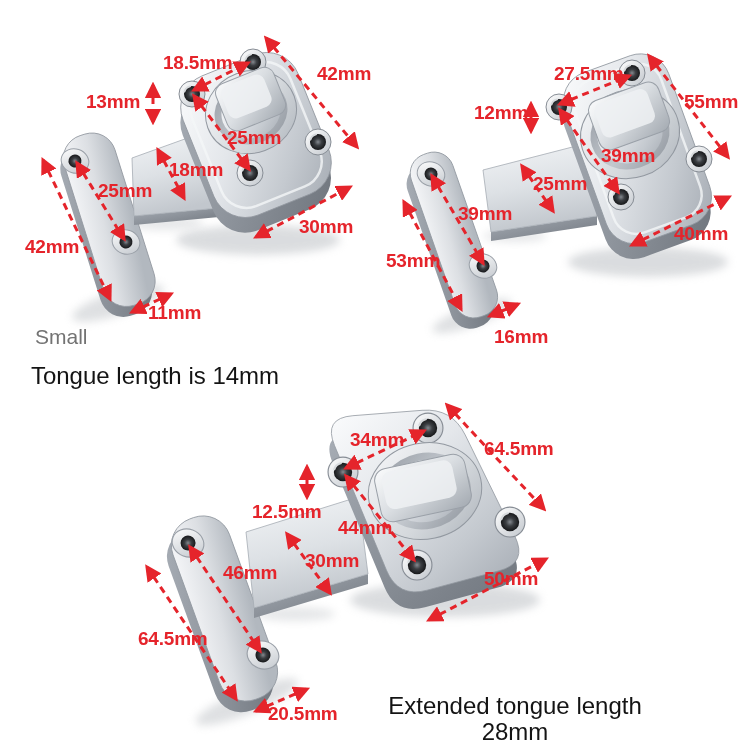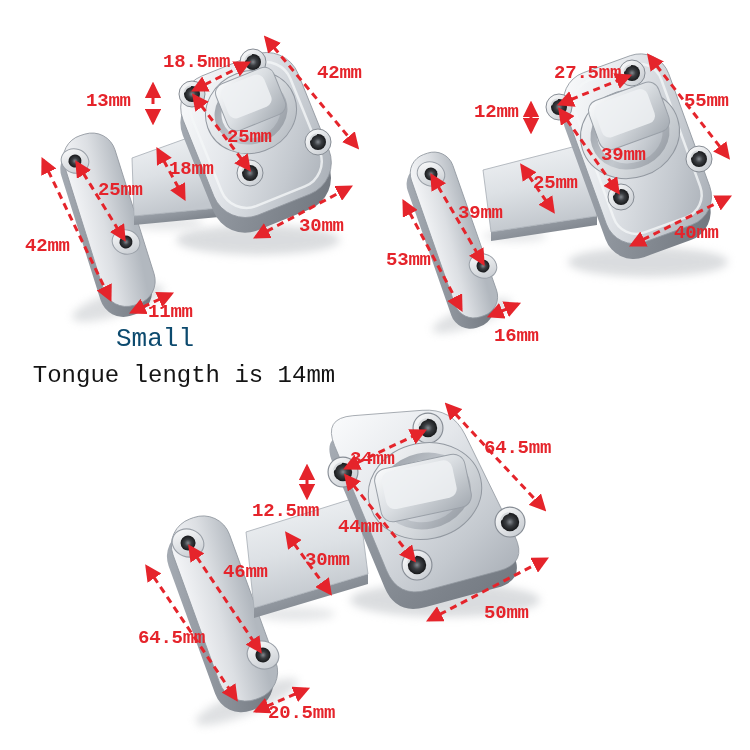--- a/index.html
+++ b/index.html
@@ -1,22 +1,22 @@
 <!DOCTYPE html>
 <html><head>
 <meta charset="utf-8">
 <style>
   html,body{margin:0;padding:0;background:#ffffff;}
   .canvas{position:relative;width:750px;height:750px;background:#ffffff;overflow:hidden;
-          font-family:Liberation Mono, monospace;}
+          font-family:Liberation Sans, sans-serif;}
   .canvas svg{position:absolute;left:0;top:0;}
   .dim{position:absolute;color:#e5242b;font-weight:bold;font-size:19px;line-height:1;
        white-space:nowrap;letter-spacing:-0.2px;}
-  .pname{position:absolute;color:#0c4a6e;font-size:26px;line-height:1.1;text-align:center;}
-  .pcap{position:absolute;color:#141414;font-size:24px;line-height:1.1;text-align:center;margin-left:29px;}
+  .pname{position:absolute;color:#737373;font-size:21px;line-height:1.1;}
+  .pcap{position:absolute;color:#141414;font-size:24px;line-height:1.1;text-align:center;}
   .dim-line{stroke:#e5242b;stroke-width:3;stroke-dasharray:7 5;fill:none;
             marker-start:url(#ah);marker-end:url(#ah);}
 </style>
 </head>
 <body>
 
 <div class="canvas">
 
 <svg width="750" height="750" viewBox="0 0 750 750">
   <defs>
@@ -229,26 +229,27 @@
 <span class="dim" style="left:554px;top:64px">27.5mm</span>
 <span class="dim" style="left:684px;top:92px">55mm</span>
 <span class="dim" style="left:474px;top:103px">12mm</span>
 <span class="dim" style="left:601px;top:146px">39mm</span>
 <span class="dim" style="left:533px;top:174px">25mm</span>
 <span class="dim" style="left:458px;top:204px">39mm</span>
 <span class="dim" style="left:674px;top:224px">40mm</span>
 <span class="dim" style="left:386px;top:251px">53mm</span>
 <span class="dim" style="left:494px;top:327px">16mm</span>
 
-<span class="dim" style="left:350px;top:450px">34mm</span>
+<span class="dim" style="left:350px;top:430px">34mm</span>
 <span class="dim" style="left:484px;top:439px">64.5mm</span>
 <span class="dim" style="left:252px;top:502px">12.5mm</span>
 <span class="dim" style="left:338px;top:518px">44mm</span>
 <span class="dim" style="left:305px;top:551px">30mm</span>
-<span class="dim" style="left:484px;top:604px">50mm</span>
+<span class="dim" style="left:484px;top:569px">50mm</span>
 <span class="dim" style="left:223px;top:563px">46mm</span>
 <span class="dim" style="left:138px;top:629px">64.5mm</span>
 <span class="dim" style="left:268px;top:704px">20.5mm</span>
 
 <div class="pname" style="left:35px;top:325px;width:240px">Small</div>
 <div class="pcap" style="left:0px;top:363px;width:310px">Tongue length is 14mm</div>
+<div class="pcap" style="left:355px;top:693px;width:320px">Extended tongue length 28mm</div>
 
 </div>
 
 </body></html>

